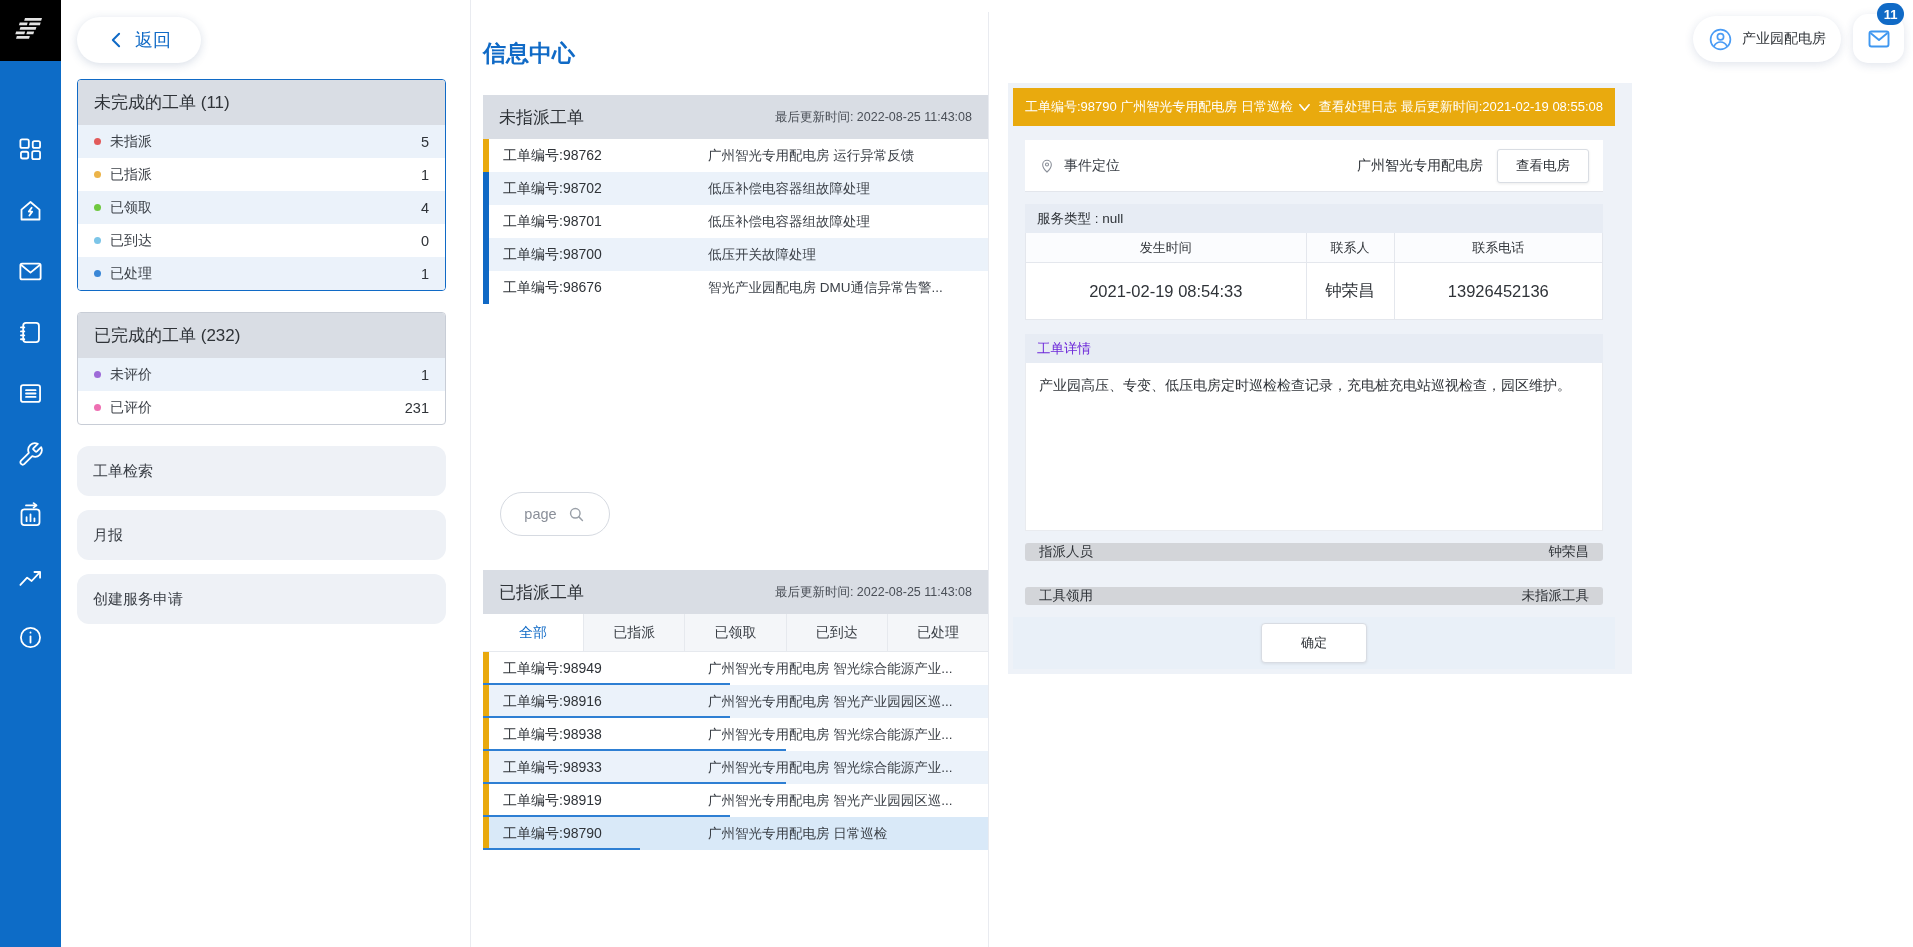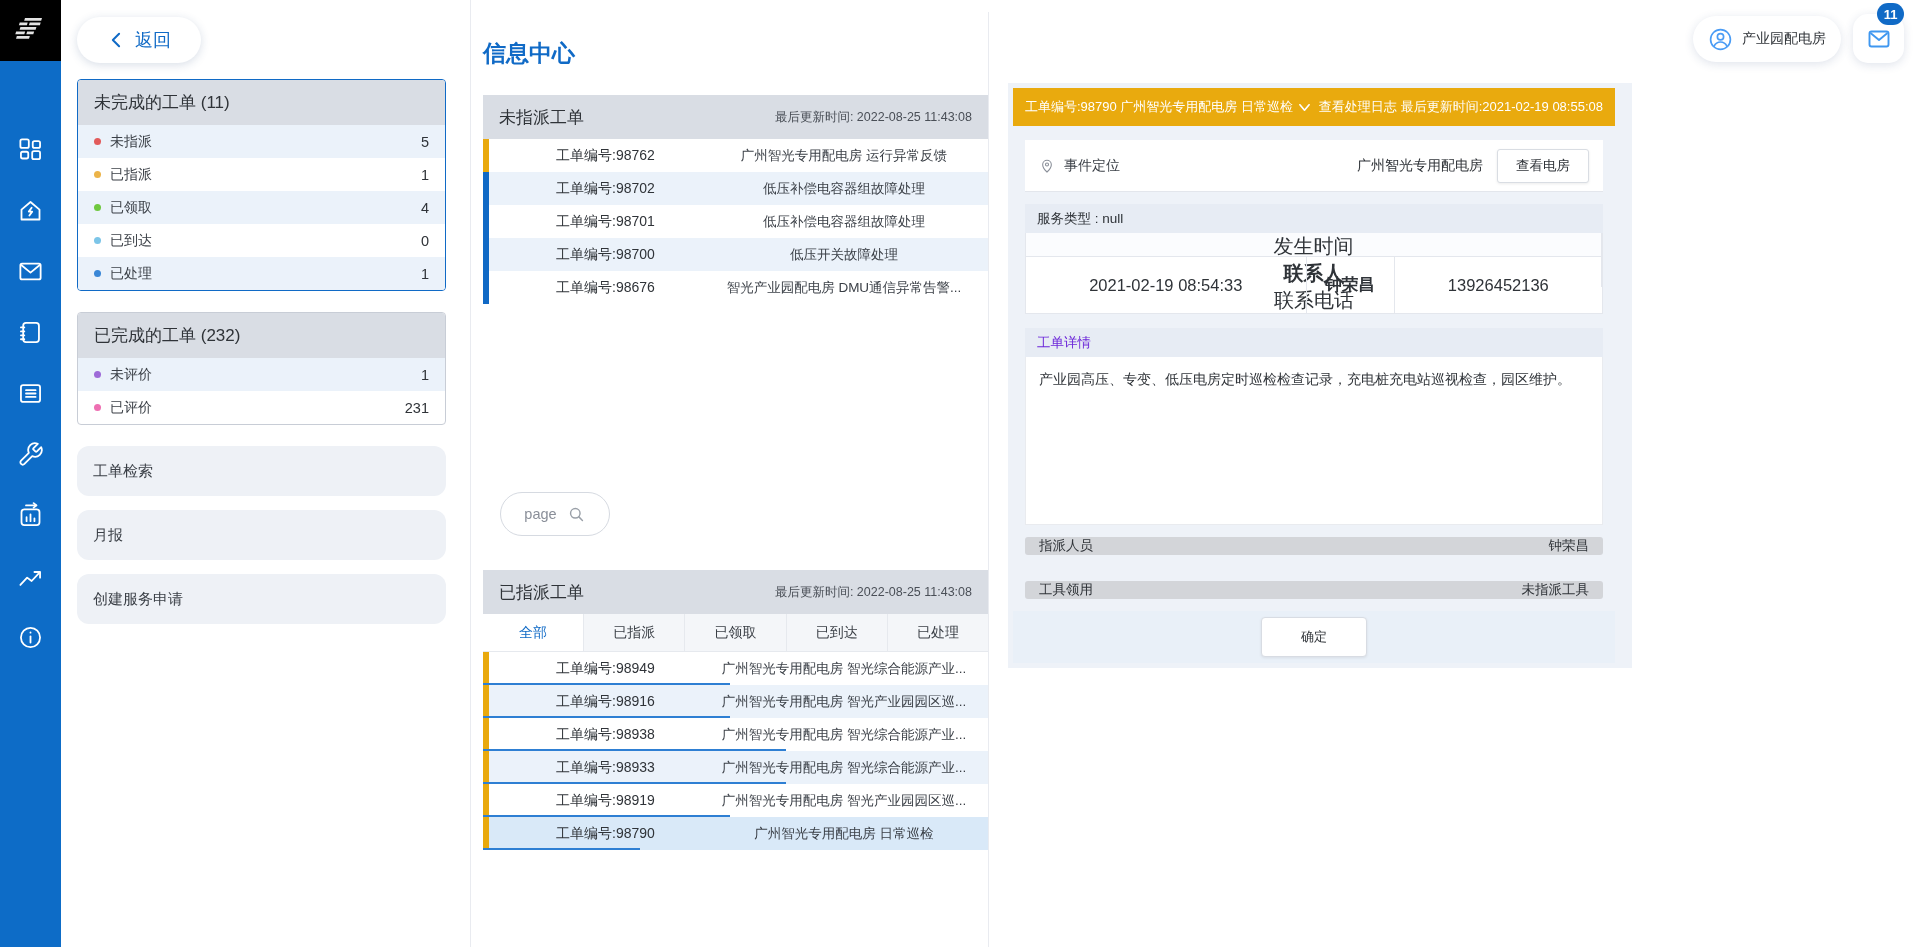--- a/index.html
+++ b/index.html
@@ -33,21 +33,21 @@
   .stat-label { color:#3a3f46; }
   .stat-count { margin-left:auto; color:#2f3338; font-size:14.5px; }
 
   .link-bar { margin-top:14px; height:50px; background:#eef1f6; border-radius:12px; display:flex; align-items:center;
     padding:0 16px; font-size:15px; color:#3a3f46; cursor:pointer; }
   .link-bar.first { margin-top:21px; }
 
   
   .center { position:absolute; left:483px; top:12px; width:506px; height:947px; border-right:1px solid #e9ebf0; padding-top:26px; }
   .center h1 { font-size:23px; font-weight:bold; color:var(--accent); margin-bottom:26px; }
-  .wo-card { background:#fff;text-align:center; }
+  .wo-card { background:#fff; }
   .wo-head { height:44px; background:var(--header-gray); display:flex; align-items:center; justify-content:space-between; padding:0 16px; }
   .wo-title { font-size:17px; color:#2f3338; }
   .wo-updated { font-size:12.5px; color:#4a4f57; }
   .wo-row { height:33px; display:flex; align-items:center; position:relative; cursor:pointer; font-size:14px; }
   .wo-row:nth-child(even) { background:var(--row-alt); }
   .wo-row.selected { background:var(--row-selected); }
   .wo-bar { width:6px; align-self:stretch; flex:0 0 auto; }
   .bar-yellow{background:var(--bar-yellow);} .bar-blue{background:var(--bar-blue);}
   .wo-id { margin-left:14px; flex:0 0 205px; color:#2f3338; }
   .wo-desc { flex:1; font-size:13.5px; color:#3a3f46; white-space:nowrap; overflow:hidden; padding-right:8px; }
@@ -79,25 +79,25 @@
   .loc-card svg { width:16px; height:16px; stroke:#8a8f99; stroke-width:1.6; fill:none; }
   .loc-label { margin-left:9px; font-size:14px; color:#3a3f46; }
   .loc-value { margin-left:auto; font-size:14px; color:#2f3338; }
   .loc-btn { margin-left:14px; height:34px; padding:0 18px; background:#fff; border:1px solid #d9dde3; border-radius:3px;
     font-size:13.5px; color:#2f3338; cursor:pointer; box-shadow:0 1px 3px rgba(0,0,0,.08); }
 
   .svc-bar { margin-top:12px; height:29px; background:var(--section-bg); display:flex; align-items:center; padding:0 12px;
     font-size:13.5px; color:#2f3338; }
   .tbl { border:1px solid #e4e7ed; border-top:none; background:#fff; }
   .tbl-row { display:flex; }
-  .tbl-row.head { height:24px; background:#fbfcfe; border-bottom:1px solid #e4e7ed; font-size:20px;flex-direction:column; }
+  .tbl-row.head { height:30px; background:#fbfcfe; border-bottom:1px solid #e4e7ed; font-size:13px; }
   .tbl-row.vals { height:56px; font-size:16.5px; }
   .tbl-cell { display:flex; align-items:center; justify-content:center; border-right:1px solid #e4e7ed; color:#2f3338; }
   .tbl-cell:last-child { border-right:none; }
-  .c1{flex:0 0 48.7%;} .c2{flex:0 0 15.3%;font-weight:bold;} .c3{flex:1;}
+  .c1{flex:0 0 48.7%;} .c2{flex:0 0 15.3%;} .c3{flex:1;}
 
   .det-head { margin-top:14px; height:29px; background:var(--section-bg); display:flex; align-items:center; padding:0 12px;
     font-size:13.5px; color:#6d28d9;text-align:center; }
   .det-body { height:168px; background:#fff; border:1px solid #e9ebef; border-top:none; padding:11px 13px;
     font-size:14px; line-height:1.65; color:#2f3338; }
 
   .assign-row { margin-top:12px; display:flex; gap:26px;flex-direction:column; }
   .assign-bar { flex:1; height:36px; background:var(--gray-bar); border-radius:3px; display:flex; align-items:center;
     justify-content:space-between; padding:0 14px; font-size:13.5px; color:#2f3338; cursor:pointer; }
 

